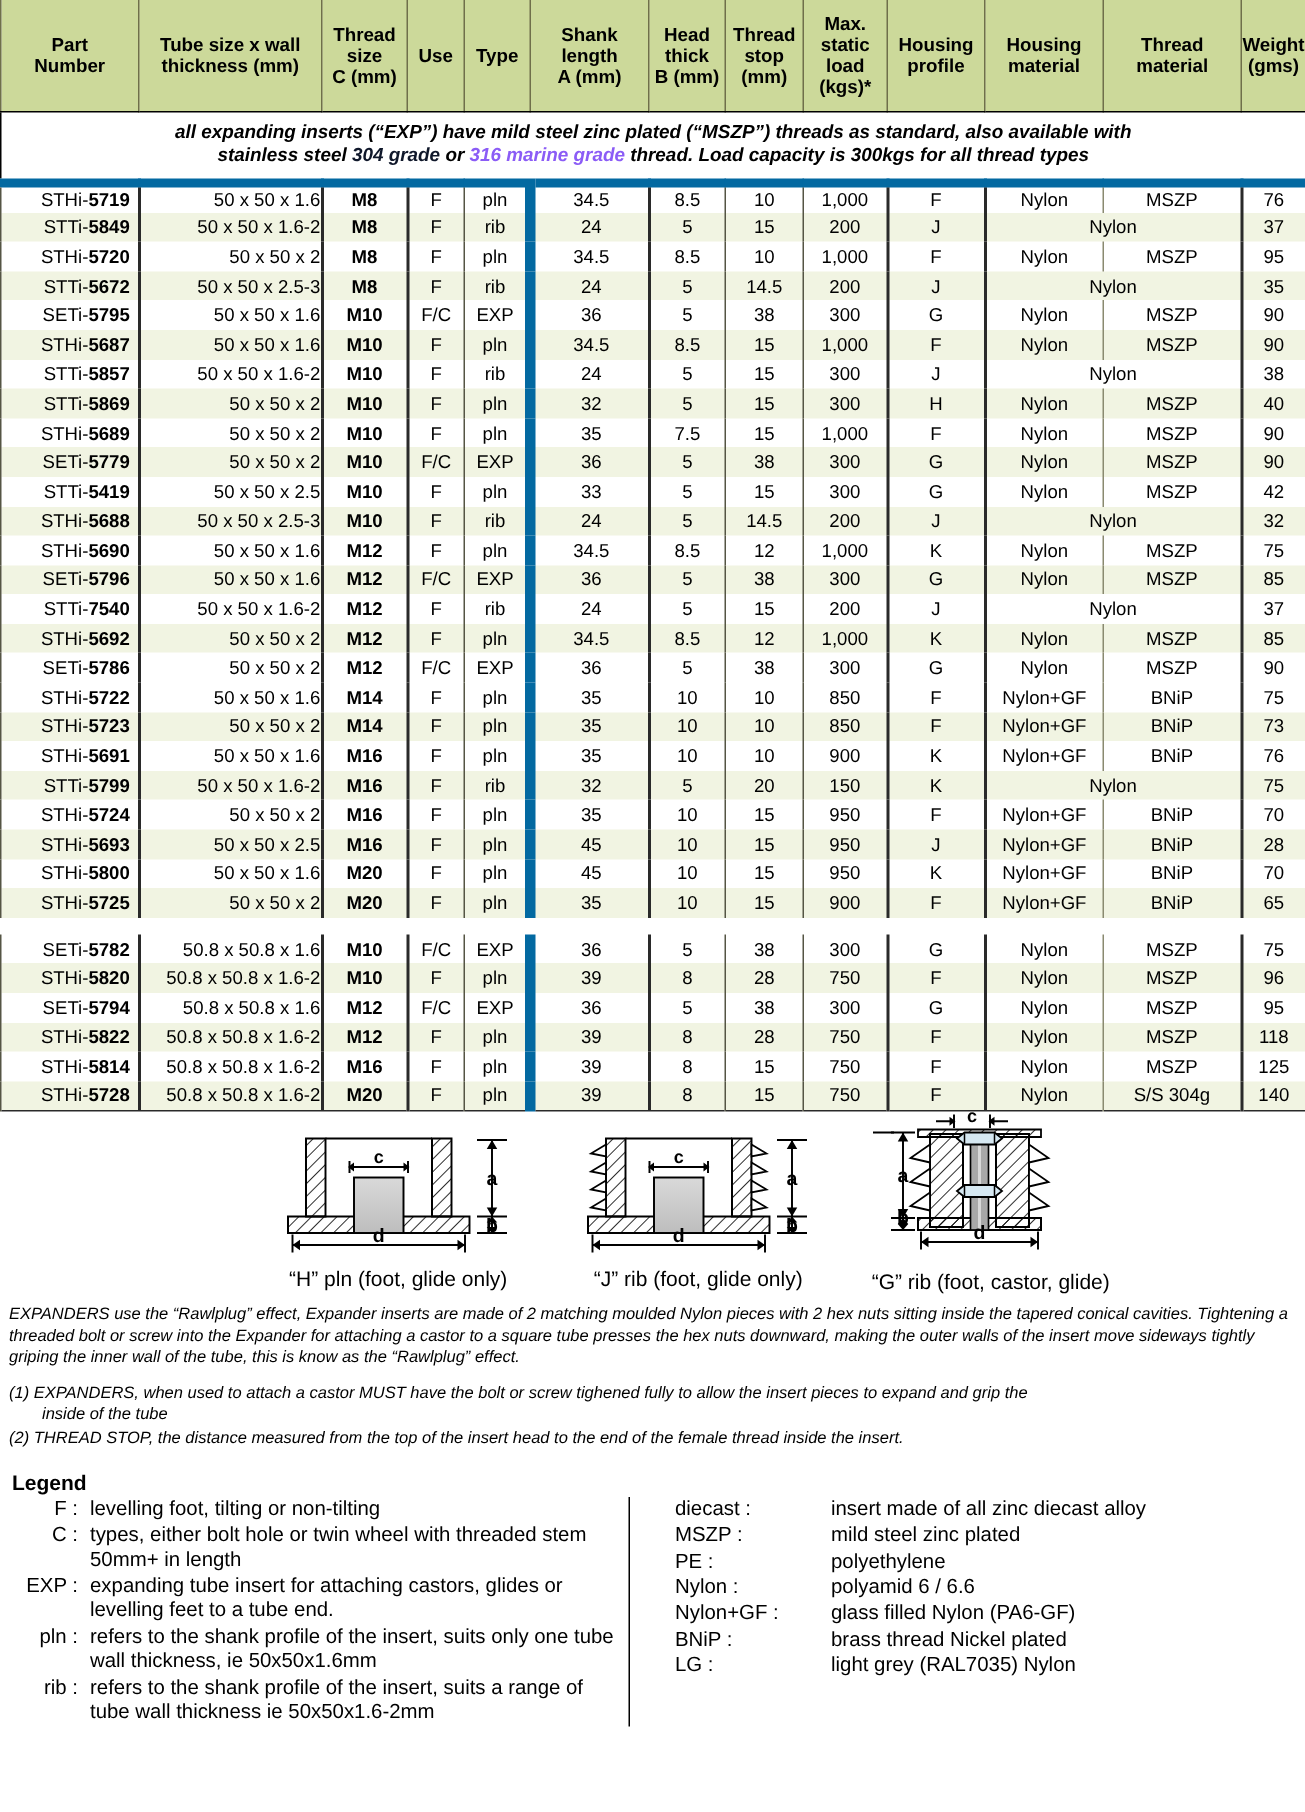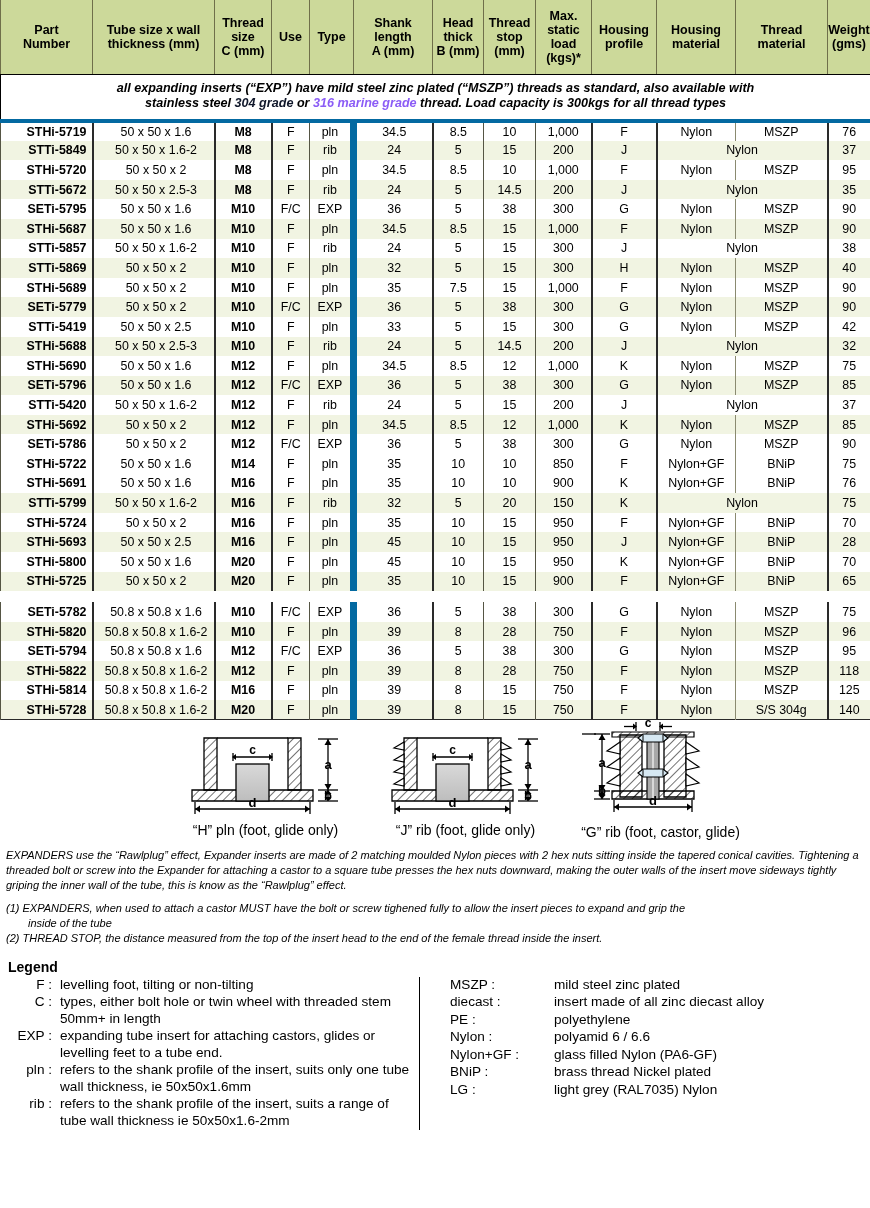--- a/index.html
+++ b/index.html
@@ -29,41 +29,41 @@
     border-right:1px solid #6f6f4a;
     border-bottom:1px solid #000;
     font-size:12.5px; font-weight:bold; line-height:1.12;
     text-align:center; vertical-align:middle;
     height:74px; padding:2px 1px;
   }
   thead th:first-child { border-left:1px solid #6f6f4a; }
 
   tr.noteband td {
     border-left:1px solid #000; border-right:1px solid #000;
-    border-bottom:4px solid #0369a1;
+    border-bottom:6px solid #0369a1;
     padding:6px 4px 7px 4px;
     text-align:center;
     font-size:12.6px; font-style:italic; font-weight:bold;
     line-height:1.25;
   }
   .g304 { color:#0f172a; }
   .g316 { color:#8b5cf6; }
 
   tbody tr.r td {
     height:19.6px;
     font-size:12.4px;
     text-align:center;
     vertical-align:middle;
     border-right:1px solid #555544;
     white-space:nowrap;
   }
   tbody tr.r td:first-child { border-left:1px solid #555544; }
   tbody tr.alt td { background:#f1f4e2; }
-  tbody tr.r td.part { text-align:right; padding-right:5px; border-right:2px solid #2a2a2a;font-weight:bold; }
-  tbody tr.r td.tube { text-align:center;  padding-left:5px; border-right:2px solid #2a2a2a; }
+  tbody tr.r td.part { text-align:right; padding-right:5px; border-right:2px solid #2a2a2a; }
+  tbody tr.r td.tube { text-align:right;  padding-left:5px; border-right:2px solid #2a2a2a; }
   tbody tr.r td.thr  { font-weight:bold; border-right:2px solid #2a2a2a;}
   tbody tr.r td.type { border-right:7px solid #0369a1;}
   tbody tr.r td.shank{ border-right:2px solid #2a2a2a;}
   tbody tr.r td.load { border-right:2px solid #2a2a2a;}
   tbody tr.r td.hprof{ border-right:2px solid #2a2a2a;}
   tbody tr.r td.thmat{ border-right:2px solid #2a2a2a;}
   tbody tr.r td.wt   { border-right:1px solid #555544;}
   tbody tr.r td.hmat { border-right:1px solid #8a8a70; }
   tbody tr.r td.merged { border-right:2px solid #2a2a2a; }
 
@@ -344,21 +344,21 @@
           <td class="shank">36</td>
           <td>5</td>
           <td>38</td>
           <td class="load">300</td>
           <td class="hprof">G</td>
           <td class="hmat">Nylon</td>
           <td class="thmat">MSZP</td>
           <td class="wt">85</td>
         </tr>
         <tr class="r">
-          <td class="part">STTi-<b>5420</b></td>
+          <td class="part">STTi-<b>7540</b></td>
           <td class="tube">50 x 50 x 1.6-2</td>
           <td class="thr">M12</td>
           <td>F</td>
           <td class="type">rib</td>
           <td class="shank">24</td>
           <td>5</td>
           <td>15</td>
           <td class="load">200</td>
           <td class="hprof">J</td>
           <td class="merged" colspan="2">Nylon</td>
@@ -401,20 +401,35 @@
           <td>F</td>
           <td class="type">pln</td>
           <td class="shank">35</td>
           <td>10</td>
           <td>10</td>
           <td class="load">850</td>
           <td class="hprof">F</td>
           <td class="hmat">Nylon+GF</td>
           <td class="thmat">BNiP</td>
           <td class="wt">75</td>
+        </tr>
+        <tr class="r alt">
+          <td class="part">STHi-<b>5723</b></td>
+          <td class="tube">50 x 50 x 2</td>
+          <td class="thr">M14</td>
+          <td>F</td>
+          <td class="type">pln</td>
+          <td class="shank">35</td>
+          <td>10</td>
+          <td>10</td>
+          <td class="load">850</td>
+          <td class="hprof">F</td>
+          <td class="hmat">Nylon+GF</td>
+          <td class="thmat">BNiP</td>
+          <td class="wt">73</td>
         </tr>
         <tr class="r">
           <td class="part">STHi-<b>5691</b></td>
           <td class="tube">50 x 50 x 1.6</td>
           <td class="thr">M16</td>
           <td>F</td>
           <td class="type">pln</td>
           <td class="shank">35</td>
           <td>10</td>
           <td>10</td>
@@ -800,26 +815,26 @@
             <div class="k">pln :</div>
             <div class="v">refers to the shank profile of the insert, suits only one tube wall thickness, ie 50x50x1.6mm</div>
           </div>
           <div class="legrow">
             <div class="k">rib :</div>
             <div class="v">refers to the shank profile of the insert, suits a range of tube wall thickness ie 50x50x1.6-2mm</div>
           </div>
         </div>
       <div class="legRight" id="legRight">
           <div class="legrow">
+            <div class="k">diecast :</div>
+            <div class="v">insert made of all zinc diecast alloy</div>
+          </div>
+          <div class="legrow">
             <div class="k">MSZP :</div>
             <div class="v">mild steel zinc plated</div>
-          </div>
-          <div class="legrow">
-            <div class="k">diecast :</div>
-            <div class="v">insert made of all zinc diecast alloy</div>
           </div>
           <div class="legrow">
             <div class="k">PE :</div>
             <div class="v">polyethylene</div>
           </div>
           <div class="legrow">
             <div class="k">Nylon :</div>
             <div class="v">polyamid 6 / 6.6</div>
           </div>
           <div class="legrow">

